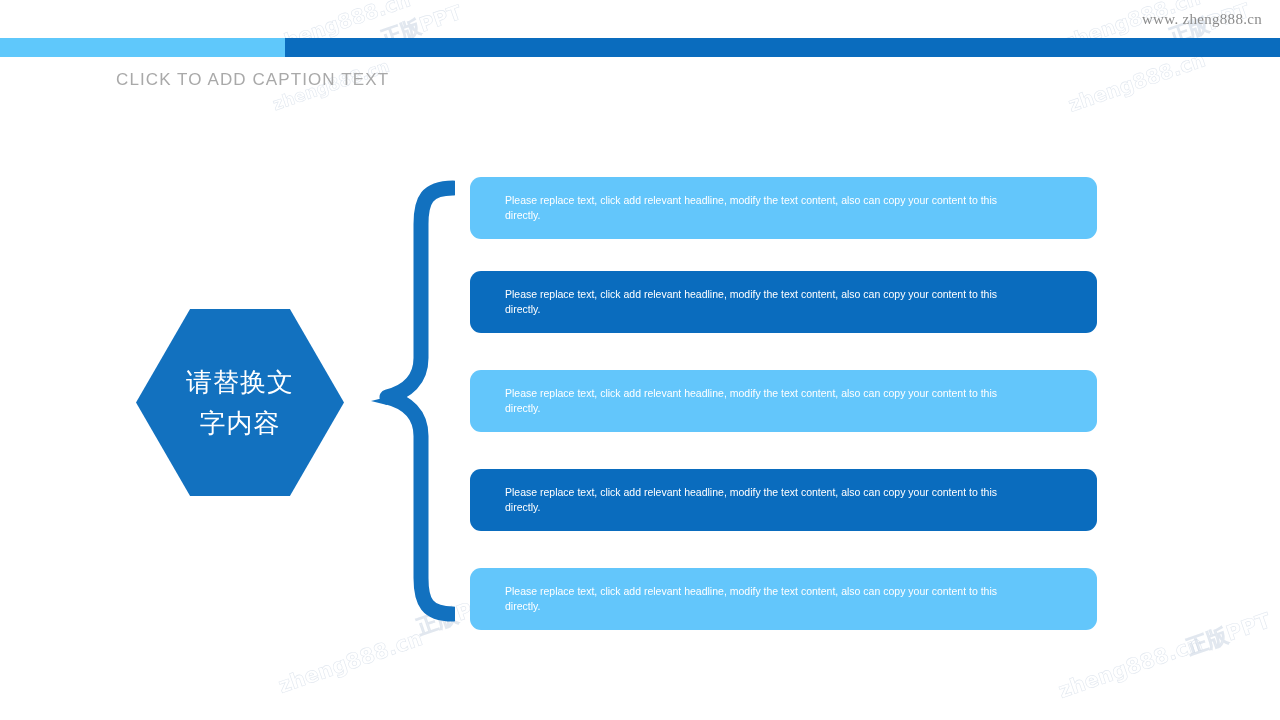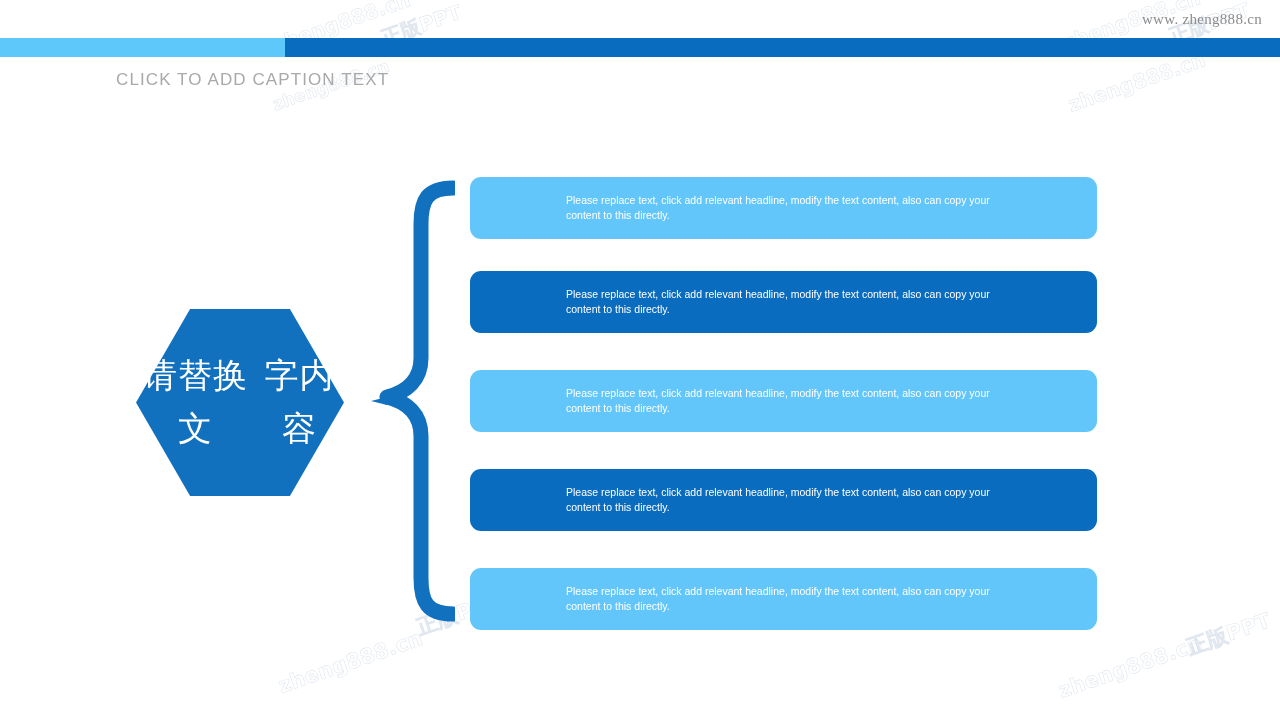--- a/index.html
+++ b/index.html
@@ -83,27 +83,28 @@
     position: absolute;
     inset: 0;
     background: #1271bf;
     clip-path: polygon(26% 0%, 74% 0%, 100% 50%, 74% 100%, 26% 100%, 0% 50%);
     border-radius: 14px;
   }
   .hexagon-label {
     position: absolute;
     inset: 0;
     display: flex;
+    flex-direction: column;
     align-items: center;
     justify-content: center;
     color: #ffffff;
-    font-size: 34px;
+    font-size: 26px;
     line-height: 1.55;
     letter-spacing: 1px;
-    font-family: Liberation Serif, serif;
+    font-family: Liberation Sans, sans-serif;
     text-align: center;
   }
 
   
   .brace {
     position: absolute;
     left: 365px;
     top: 180px;
     width: 90px;
     height: 442px;
@@ -119,21 +120,21 @@
     display: flex;
     align-items: center;
   }
   .box-light { background: #63c6fb; }
   .box-dark  { background: #0a6cbe; }
 
   .box-text {
     color: #ffffff;
     font-size: 10.5px;
     line-height: 1.45;
-    padding-left: 96px;
+    padding-left: 35px;
     padding-right: 70px;
     font-family: "Liberation Sans", sans-serif;
   }
 
   .box-1 { top: 177px; }
   .box-2 { top: 271px; }
   .box-3 { top: 370px; }
   .box-4 { top: 469px; }
   .box-5 { top: 568px; }
 

